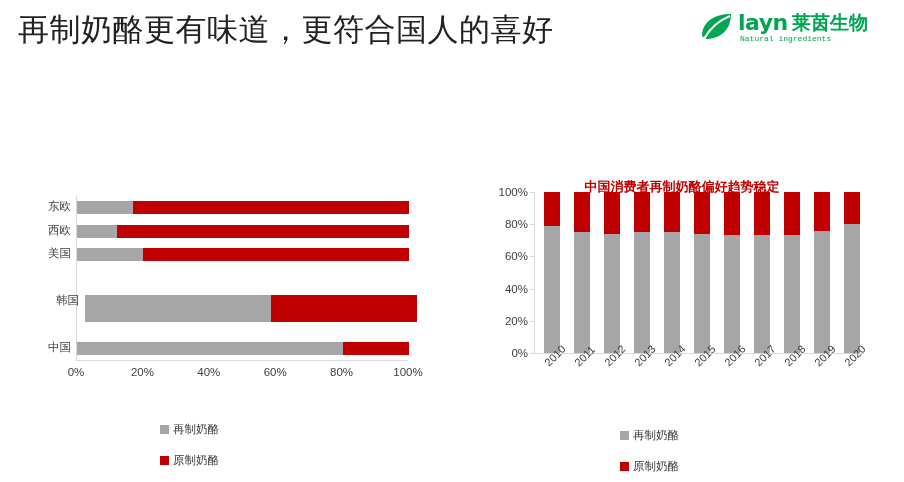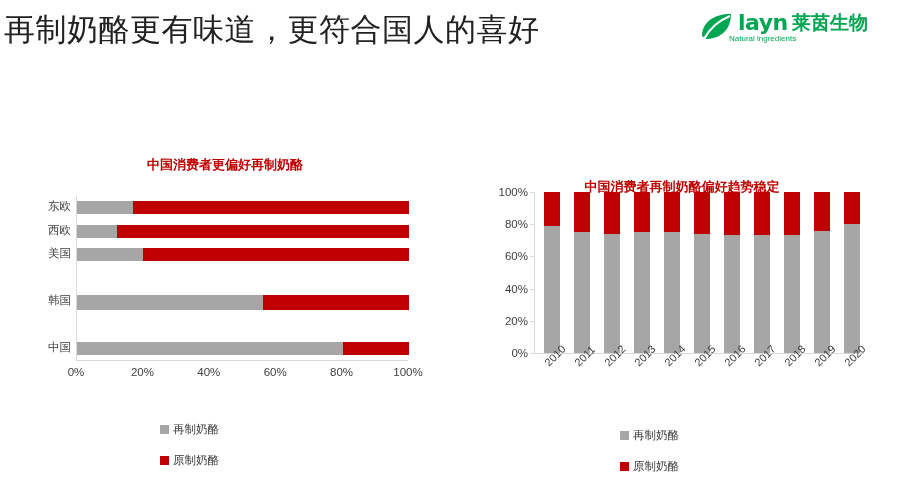--- a/index.html
+++ b/index.html
@@ -11,21 +11,21 @@
     height: 482px;
     background: #ffffff;
     font-family: "Liberation Sans", sans-serif;
     overflow: hidden;
     position: relative;
   }
 
   
   #slide-title {
     position: absolute;
-    left: 4px;
+    left: 18px;
     top: 8px;
     font-size: 31px;
     line-height: 44px;
     color: #222222;
     font-family: "Liberation Serif", serif;
     white-space: nowrap;
     letter-spacing: 0.5px;
   }
 
   #logo {
@@ -47,25 +47,26 @@
     left: 92px;
     top: 2px;
     font-size: 19px;
     font-weight: bold;
     color: #00a651;
     white-space: nowrap;
     letter-spacing: 0px;
   }
   #logo .logo-en {
     position: absolute;
-    left: 29px;
+    left: 40px;
     top: 26px;
     font-size: 8px;
     color: #00a651;
     white-space: nowrap;
+    font-family: Liberation Mono, monospace;
   }
   #logo .logo-latin {
     position: absolute;
     left: 38px;
     top: 2px;
     font-size: 22px;
     font-weight: bold;
     color: #00a651;
     font-family: "DejaVu Sans", sans-serif;
     letter-spacing: -0.5px;
@@ -247,39 +248,38 @@
       <path d="M2 24 C 2 10, 14 2, 31 2 C 31 18, 20 27, 6 27 Z" fill="#00a651"></path>
       <path d="M4 27 C 10 16, 20 8, 30 4" stroke="#ffffff" stroke-width="2" fill="none"></path>
     </svg>
   </span>
   <span class="logo-latin">layn</span>
   <span class="logo-cn">莱茵生物</span>
   <span class="logo-en">Natural ingredients</span>
 </div>
 
 <div class="panel" id="chart-left">
-  <div class="panel-title">中国消费者更偏好再制奶酪</div>
 
   <div class="plotL" id="plotL">
       <div class="bar-row" style="top: 28.6429px; height: 13px;">
         <div class="seg a" style="width: 12%;"></div>
         <div class="seg b" style="left: 12%; width: 88%;"></div>
         <div class="ycat">西欧</div>
       </div>
       <div class="bar-row" style="top: 5.21429px; height: 13px;">
         <div class="seg a" style="width: 17%;"></div>
         <div class="seg b" style="left: 17%; width: 83%;"></div>
         <div class="ycat">东欧</div>
       </div>
       <div class="bar-row" style="top: 52.0714px; height: 13px; border-radius: 6px;">
         <div class="seg a" style="width: 20%;"></div>
         <div class="seg b" style="left: 20%; width: 80%;"></div>
         <div class="ycat">美国</div>
       </div>
-      <div class="bar-row" style="top: 98.9286px; height: 15px;">
+      <div class="bar-row" style="top: 98.9286px; height: 27px; margin-left: 8px;">
         <div class="seg a" style="width: 56%;"></div>
         <div class="seg b" style="left: 56%; width: 44%;"></div>
         <div class="ycat">韩国</div>
       </div>
       <div class="bar-row" style="top: 145.786px; height: 13px;">
         <div class="seg a" style="width: 80%;"></div>
         <div class="seg b" style="left: 80%; width: 20%;"></div>
         <div class="ycat">中国</div>
       </div>
     </div>

